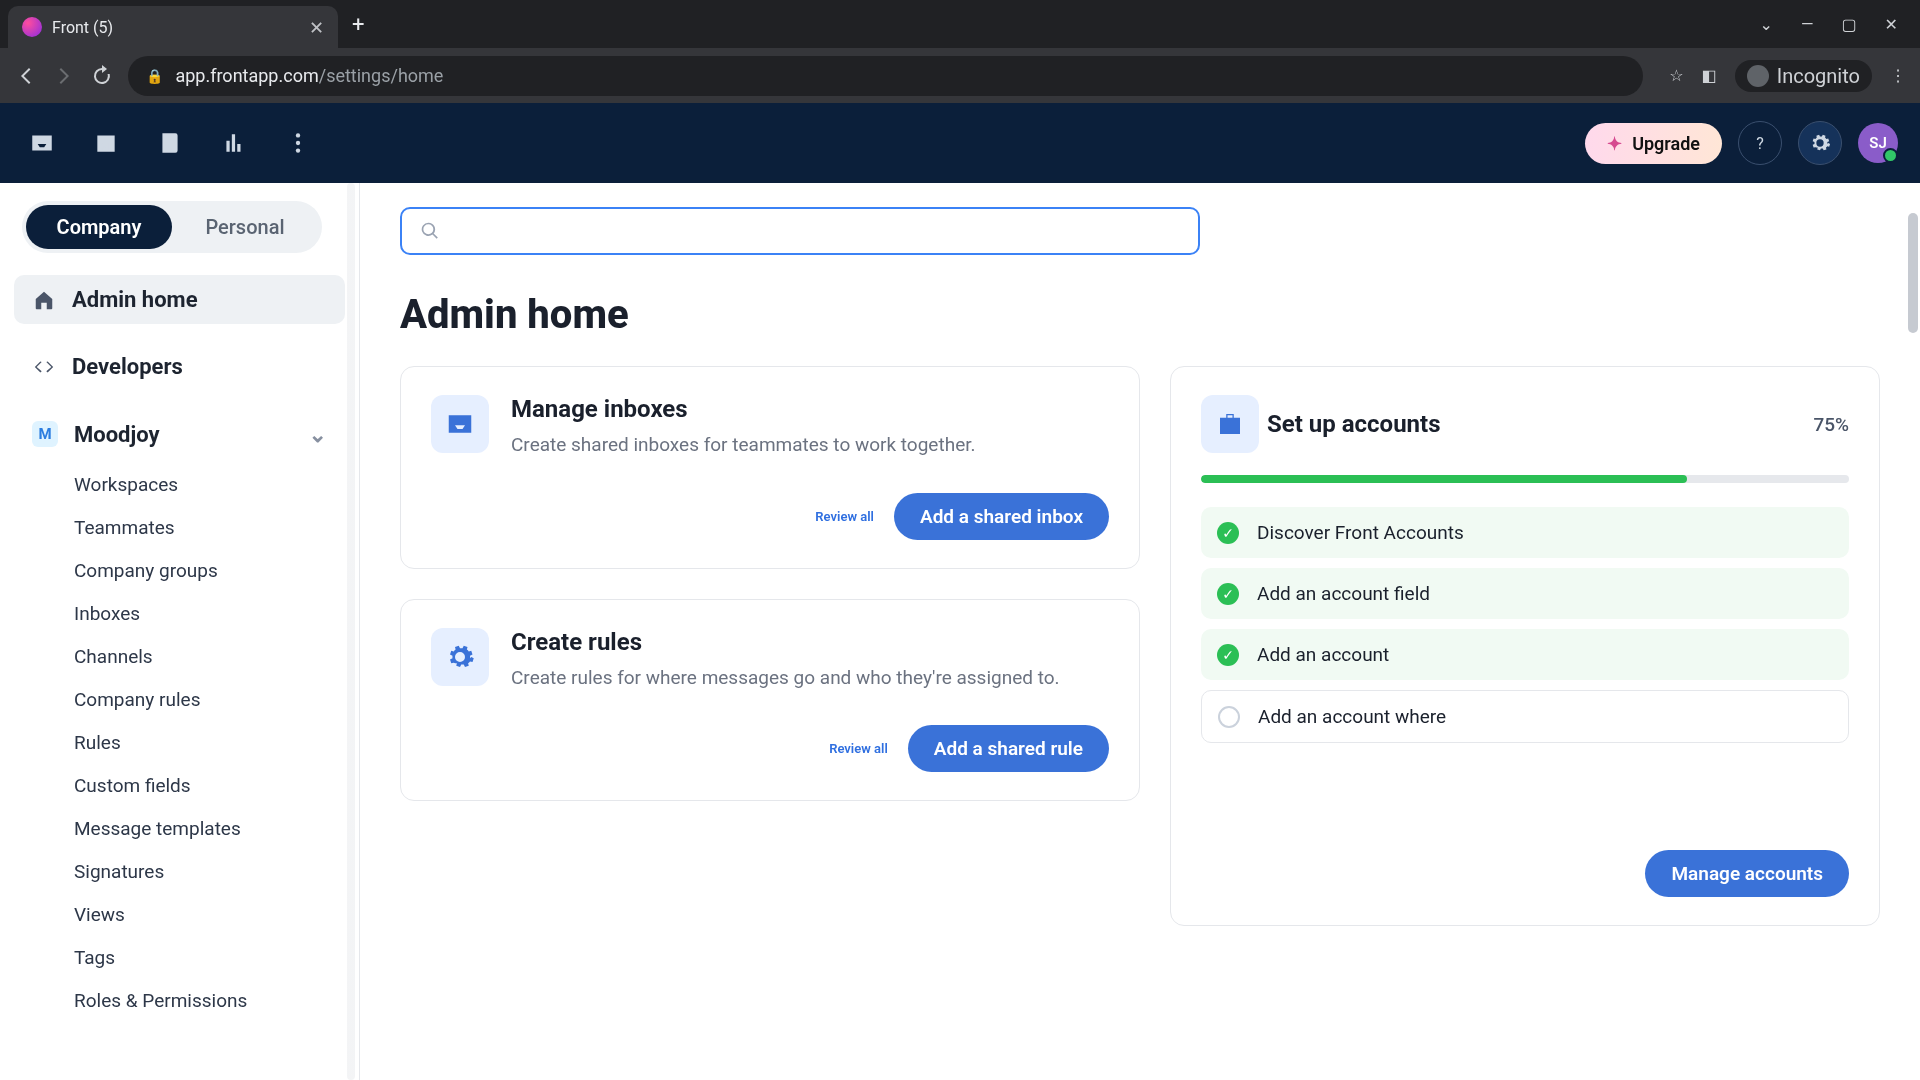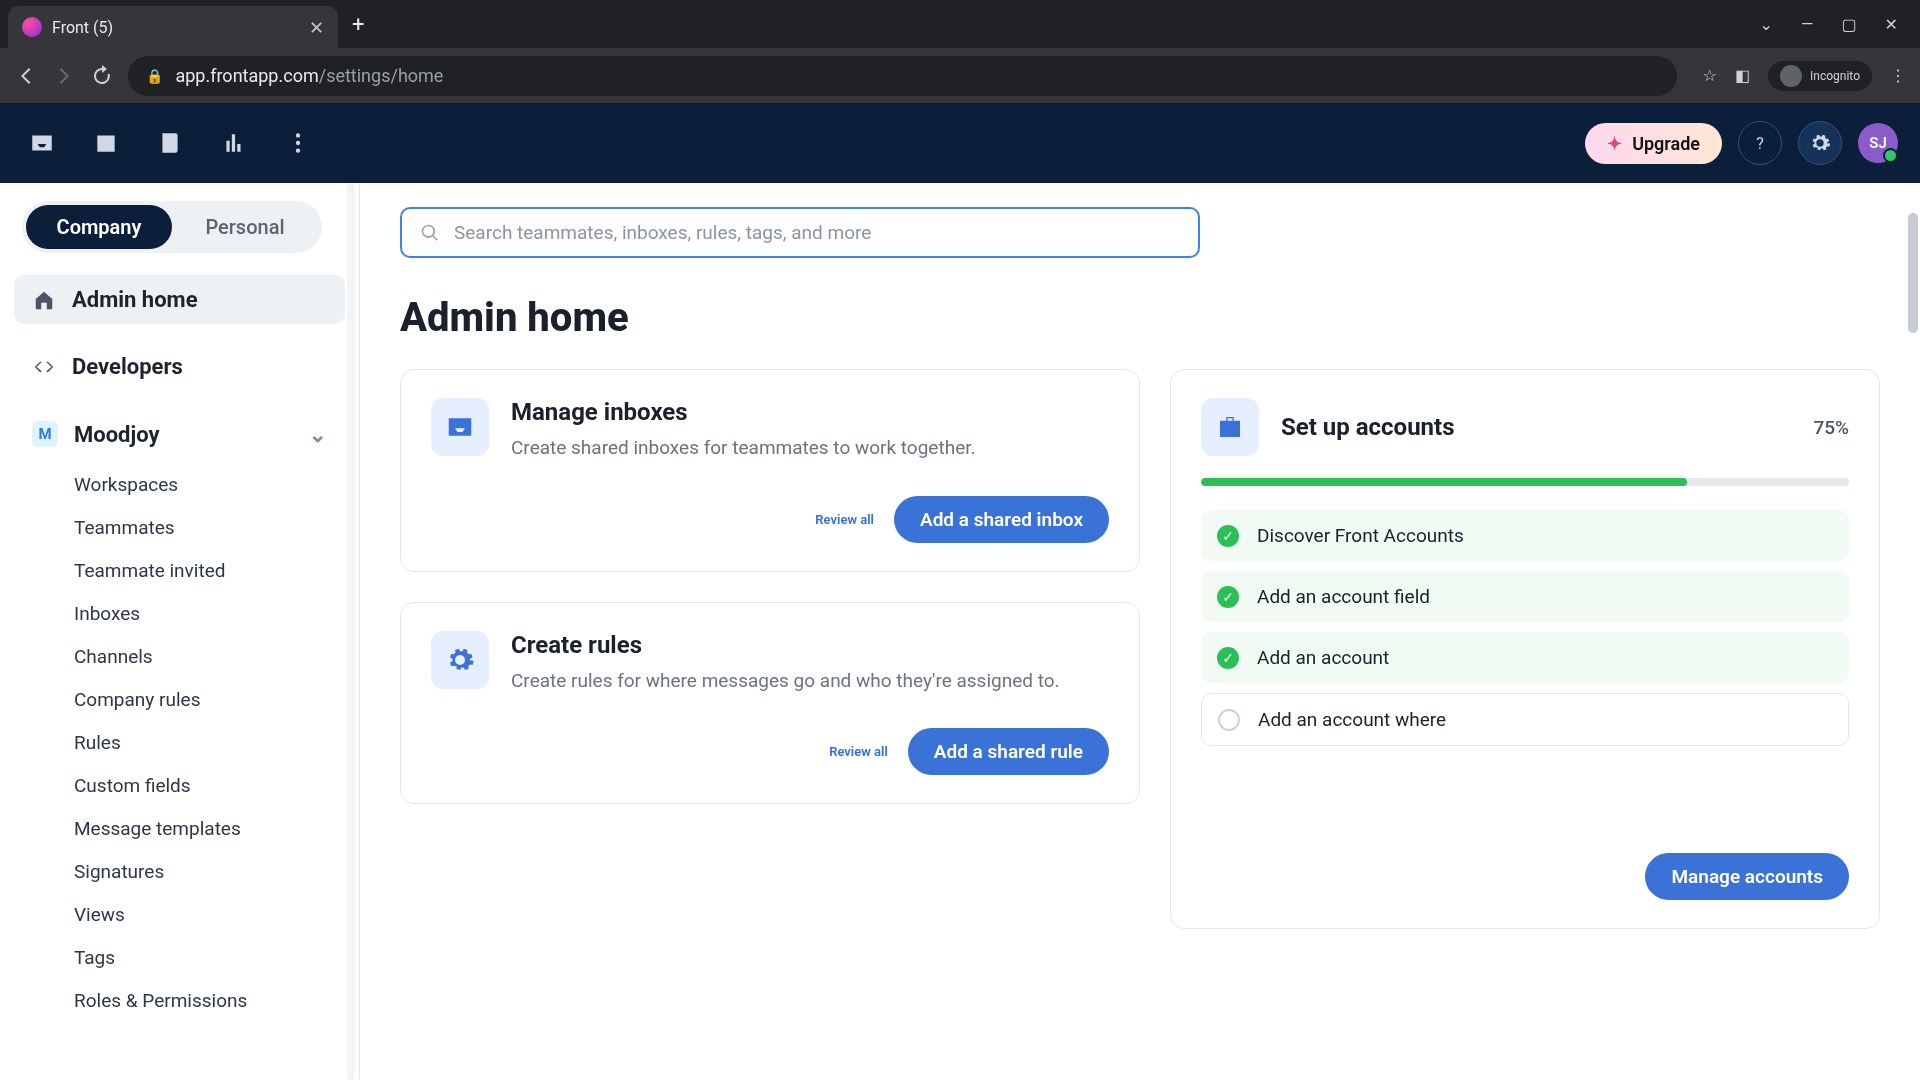--- a/index.html
+++ b/index.html
@@ -17,21 +17,21 @@
 .window-controls span { cursor: pointer; }
 
 .addr-bar { display: flex; align-items: center; height: 55px; background: #35363a; padding: 0 14px; gap: 14px; }
 .nav-btn { width: 24px; height: 24px; display: flex; align-items: center; justify-content: center; color: #cfd2d6; cursor: pointer; }
 .nav-btn.disabled { color: #6b6d70; cursor: default; }
 .url-box { flex: 1; display: flex; align-items: center; background: #202124; border-radius: 24px; height: 40px; padding: 0 18px; gap: 12px; color: #cfd2d6; font-size: 18px; }
 .url-box .lock { font-size: 14px; }
 .url-text .domain { color: #e8eaed; }
 .url-text .path { color: #9aa0a6; }
 .addr-right { display: flex; align-items: center; gap: 18px; color: #cfd2d6; margin-left: 12px; }
-.incog-badge { display: flex; align-items: center; gap: 8px; background: #202124; border-radius: 20px; padding: 4px 12px; font-size: 12px; }
+.incog-badge { display: flex; align-items: center; gap: 8px; background: #202124; border-radius: 20px; padding: 4px 12px; font-size: 20px; }
 .incog-icon { width: 22px; height: 22px; border-radius: 50%; background: #5f6368; position: relative; }
 
 
 .app-top { background: #0b1f3a; height: 80px; display: flex; align-items: center; padding: 0 22px; gap: 24px; }
 .top-icon { width: 40px; height: 40px; display: flex; align-items: center; justify-content: center; color: #cfd8e3; cursor: pointer; border-radius: 8px; }
 .top-icon svg { width: 26px; height: 26px; fill: #cfd8e3; }
 .top-right { margin-left: auto; display: flex; align-items: center; gap: 16px; }
 .upgrade-btn { display: flex; align-items: center; gap: 10px; background: linear-gradient(90deg, #ffd9ec, #ffe6d6); color: #111; font-weight: 600; padding: 10px 22px; border-radius: 24px; cursor: pointer; font-size: 18px; }
 .upgrade-btn .gem { color: #d6488f; }
 .circ-btn { width: 44px; height: 44px; border-radius: 50%; display: flex; align-items: center; justify-content: center; border: 1.5px solid #3a4f6e; color: #cfd8e3; cursor: pointer; }
@@ -76,21 +76,21 @@
 .card-head { display: flex; align-items: flex-start; gap: 22px; }
 .card-icon { width: 58px; height: 58px; border-radius: 12px; display: flex; align-items: center; justify-content: center; flex-shrink: 0; }
 .card-icon.blue { background: #e6efff; color: #3a72d8; }
 .card-icon svg { width: 30px; height: 30px; fill: currentColor; }
 .card-title { font-size: 24px; font-weight: 700; color: #1a202c; margin-bottom: 8px; }
 .card-desc { font-size: 19px; color: #6b7280; line-height: 1.45; }
 .card-actions { display: flex; justify-content: flex-end; gap: 20px; margin-top: 34px; align-items: center; }
 .btn-link { color: #2f6fe0; font-weight: 600; font-size: 13px; cursor: pointer; background: none; border: none; }
 .btn-primary { background: #3a72d8; color: #fff; border: none; border-radius: 24px; padding: 12px 26px; font-size: 19px; font-weight: 600; cursor: pointer; }
 
-.progress-head { display: flex; align-items: center; gap: 22px; }
+.progress-head { display: flex; align-items: center; gap: 8px; }
 .progress-pct { margin-left: auto; color: #4a5568; font-size: 19px; font-weight: 500; }
 .progress-bar { height: 8px; background: #e6e8ec; border-radius: 6px; margin: 22px 0 24px 0; overflow: hidden; }
 .progress-fill { height: 100%; background: #2bbf55; border-radius: 6px; }
 
 .check-item { display: flex; align-items: center; gap: 18px; padding: 14px 16px; border-radius: 10px; font-size: 19px; color: #1a202c; margin-bottom: 10px; }
 .check-item.done { background: #f1faf3; }
 .check-item.pending { border: 1px solid #e5e7eb; }
 .chk { width: 22px; height: 22px; border-radius: 50%; display: flex; align-items: center; justify-content: center; flex-shrink: 0; }
 .chk.done { background: #2bbf55; color: #fff; font-size: 14px; }
 .chk.pending { border: 2px solid #cbd2dc; }
@@ -229,40 +229,39 @@
 
     <div class="side-item section m" style="margin-top:18px;">
       <span class="badge">M</span>
       <span>Moodjoy</span>
       <span class="chev">⌄</span>
     </div>
 
     <div class="sub-items" id="workspace-subitems">
         <a>Workspaces</a>
         <a>Teammates</a>
-        <a>Teammate invited</a>
+        <a>Company groups</a>
         <a>Inboxes</a>
         <a>Channels</a>
         <a>Company rules</a>
         <a>Rules</a>
         <a>Custom fields</a>
         <a>Message templates</a>
         <a>Signatures</a>
         <a>Views</a>
         <a>Tags</a>
         <a>Roles &amp; Permissions</a>
       </div>
   </div>
 
   <div class="content">
     <div class="search-wrap">
       <svg viewBox="0 0 24 24">
           <path d="M10 2a8 8 0 1 0 5 14.3l5 5 1.4-1.4-5-5A8 8 0 0 0 10 2zm0 2a6 6 0 1 1 0 12 6 6 0 0 1 0-12z"></path>
         </svg>
-      <input type="text" placeholder="Search teammates, inboxes, rules, tags, and more" style="">
     </div>
 
     <h1 class="page-title">Admin home</h1>
 
     <div class="cards-row">
       <div class="col-left">
 
         <div class="card">
           <div class="card-head">
             <div class="card-icon blue">

